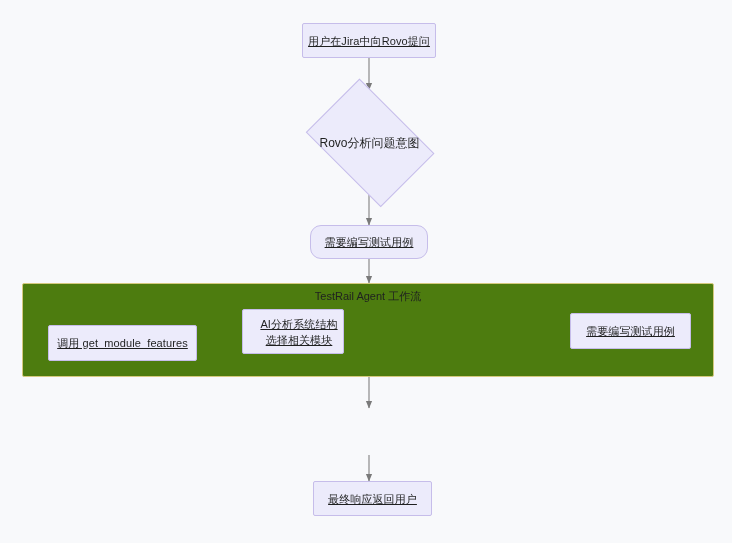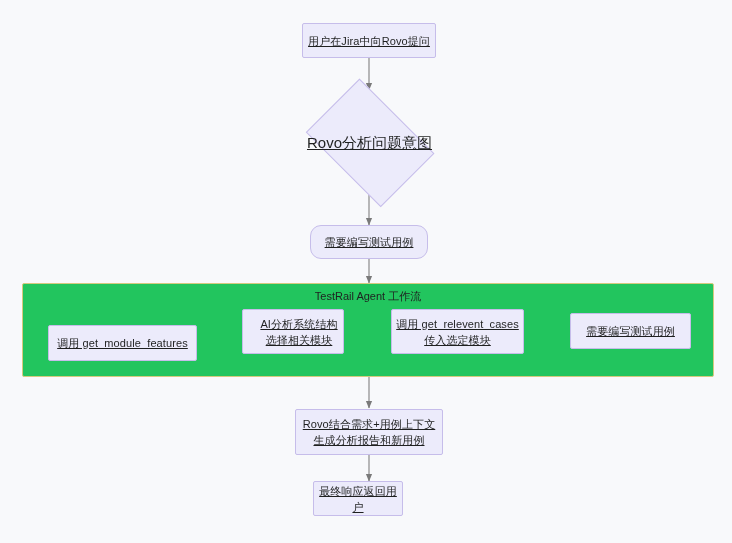--- a/index.html
+++ b/index.html
@@ -40,21 +40,21 @@
     color: #1f2020;
     font-size: 11px;
     line-height: 16px;
     letter-spacing: 0.1px;
     white-space: pre-line;
     text-decoration: underline;
   }
   .subgraph {
     position: absolute;
     box-sizing: border-box;
-    background: #22c55e;
+    background: #4d7c0f;
     border: 1px solid #d5ca7e;
     border-radius: 2px;
   }
   .subgraph-title {
     position: absolute;
     left: 0;
     right: 0;
     top: 5px;
     text-align: center;
     font-size: 11px;
@@ -74,26 +74,25 @@
     transform: translate(-50%, -50%) rotate(45deg);
     background: #ecebfb;
     border: 1px solid #c6bdea;
   }
   .diamond .dlabel {
     position: absolute;
     inset: 0;
     display: flex;
     align-items: center;
     justify-content: center;
-    font-size: 15px;
+    font-size: 12px;
     line-height: 16px;
     color: #1f2020;
     text-align: center;
     white-space: pre-line;
-    text-decoration: underline;
   }
 </style>
 </head>
 <body>
 
 <div id="canvas">
 
   <svg class="edges" viewBox="0 0 732 543">
     <defs>
       <marker id="arrow" markerWidth="9" markerHeight="9" refX="7.5" refY="4.5" orient="auto" markerUnits="userSpaceOnUse">
@@ -131,31 +130,23 @@
 
   <div class="node" style="left:48px; top:313px; width:149px; height:36px;margin-top:12px;">
     <span>调用 get_module_features</span>
   </div>
 
   <div class="node" style="left:242px; top:309px; width:102px; height:45px;padding-left:12px;">
     <span>AI分析系统结构
 选择相关模块</span>
   </div>
 
-  <div class="node" style="left:391px; top:309px; width:133px; height:45px;">
-    <span>调用 get_relevent_cases
-传入选定模块</span>
-  </div>
 
   <div class="node" style="left:570px; top:313px; width:121px; height:36px;">
     <span>需要编写测试用例</span>
   </div>
 
-  <div class="node" style="left:295px; top:409px; width:148px; height:46px;">
-    <span>Rovo结合需求+用例上下文
-生成分析报告和新用例</span>
-  </div>
 
-  <div class="node" style="left:313px; top:481px; width:90px; height:35px;">
+  <div class="node" style="left:313px; top:481px; width:119px; height:35px;">
     <span>最终响应返回用户</span>
   </div>
 
 </div>
 
 </body></html>

